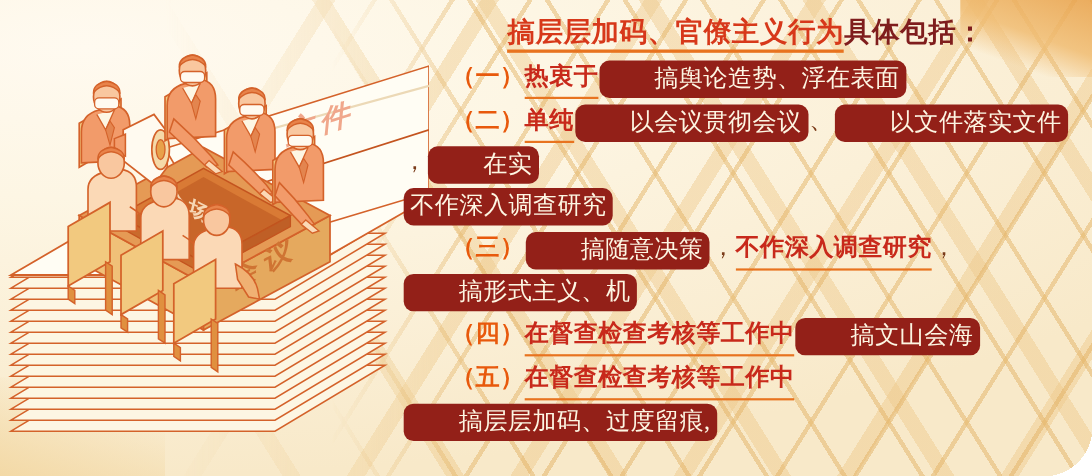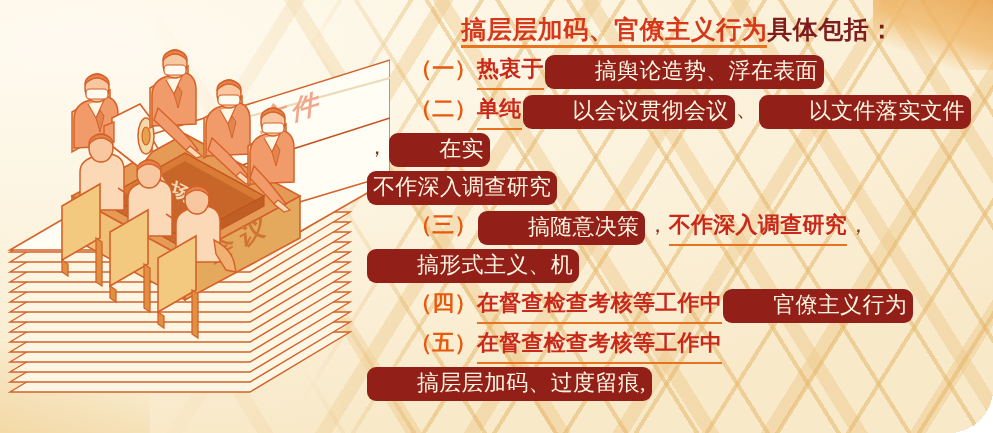--- a/index.html
+++ b/index.html
@@ -324,21 +324,21 @@
           <span class="ln indent"><span class="num">（一）</span><span class="uline">热衷于</span><span class="badge">搞舆论造势、浮在表面</span></span>
         </div>
         <div class="item">
           <span class="ln indent"><span class="num">（二）</span><span class="uline">单纯</span><span class="badge">以会议贯彻会议</span><span class="sep">、</span><span class="badge">以文件落实文件</span><span class="sep">，</span><span class="badge">在实</span></span>
           <span class="ln"><span class="badge">不作深入调查研究</span></span>
         </div>
         <div class="item">
           <span class="ln indent"><span class="num">（三）</span><span class="badge">搞随意决策</span><span class="sep">，</span><span class="uline">不作深入调查研究</span><span class="sep">，</span><span class="badge">搞形式主义、机</span></span>
         </div>
         <div class="item">
-          <span class="ln indent"><span class="num">（四）</span><span class="uline">在督查检查考核等工作中</span><span class="badge">官僚主义行为</span></span>
+          <span class="ln indent"><span class="num">（四）</span><span class="uline">在督查检查考核等工作中</span><span class="badge">搞文山会海</span></span>
         </div>
         <div class="item">
           <span class="ln indent"><span class="num">（五）</span><span class="uline">在督查检查考核等工作中</span><span class="badge">搞层层加码、过度留痕,</span></span>
         </div>
       </div>
 
   </div>
 
   <div class="bg-round-br"></div>
 </div>

